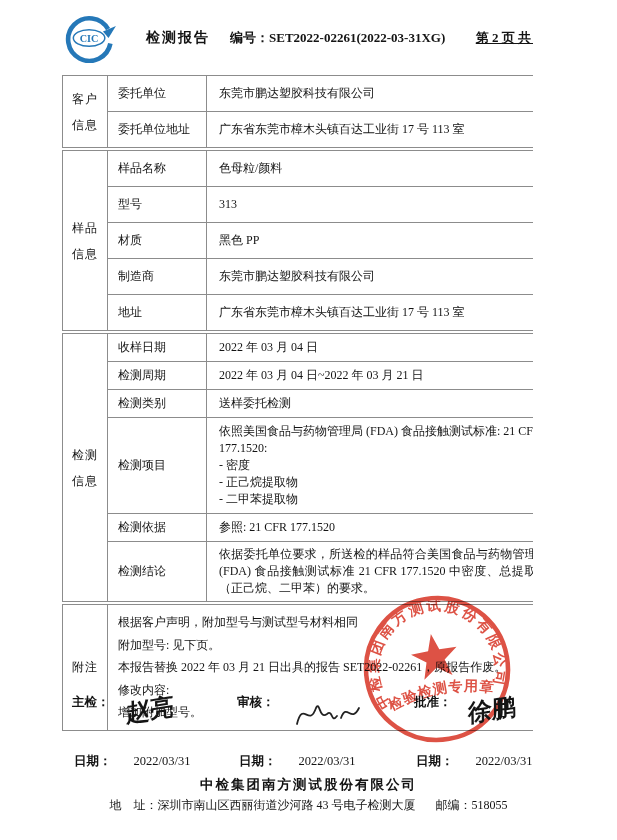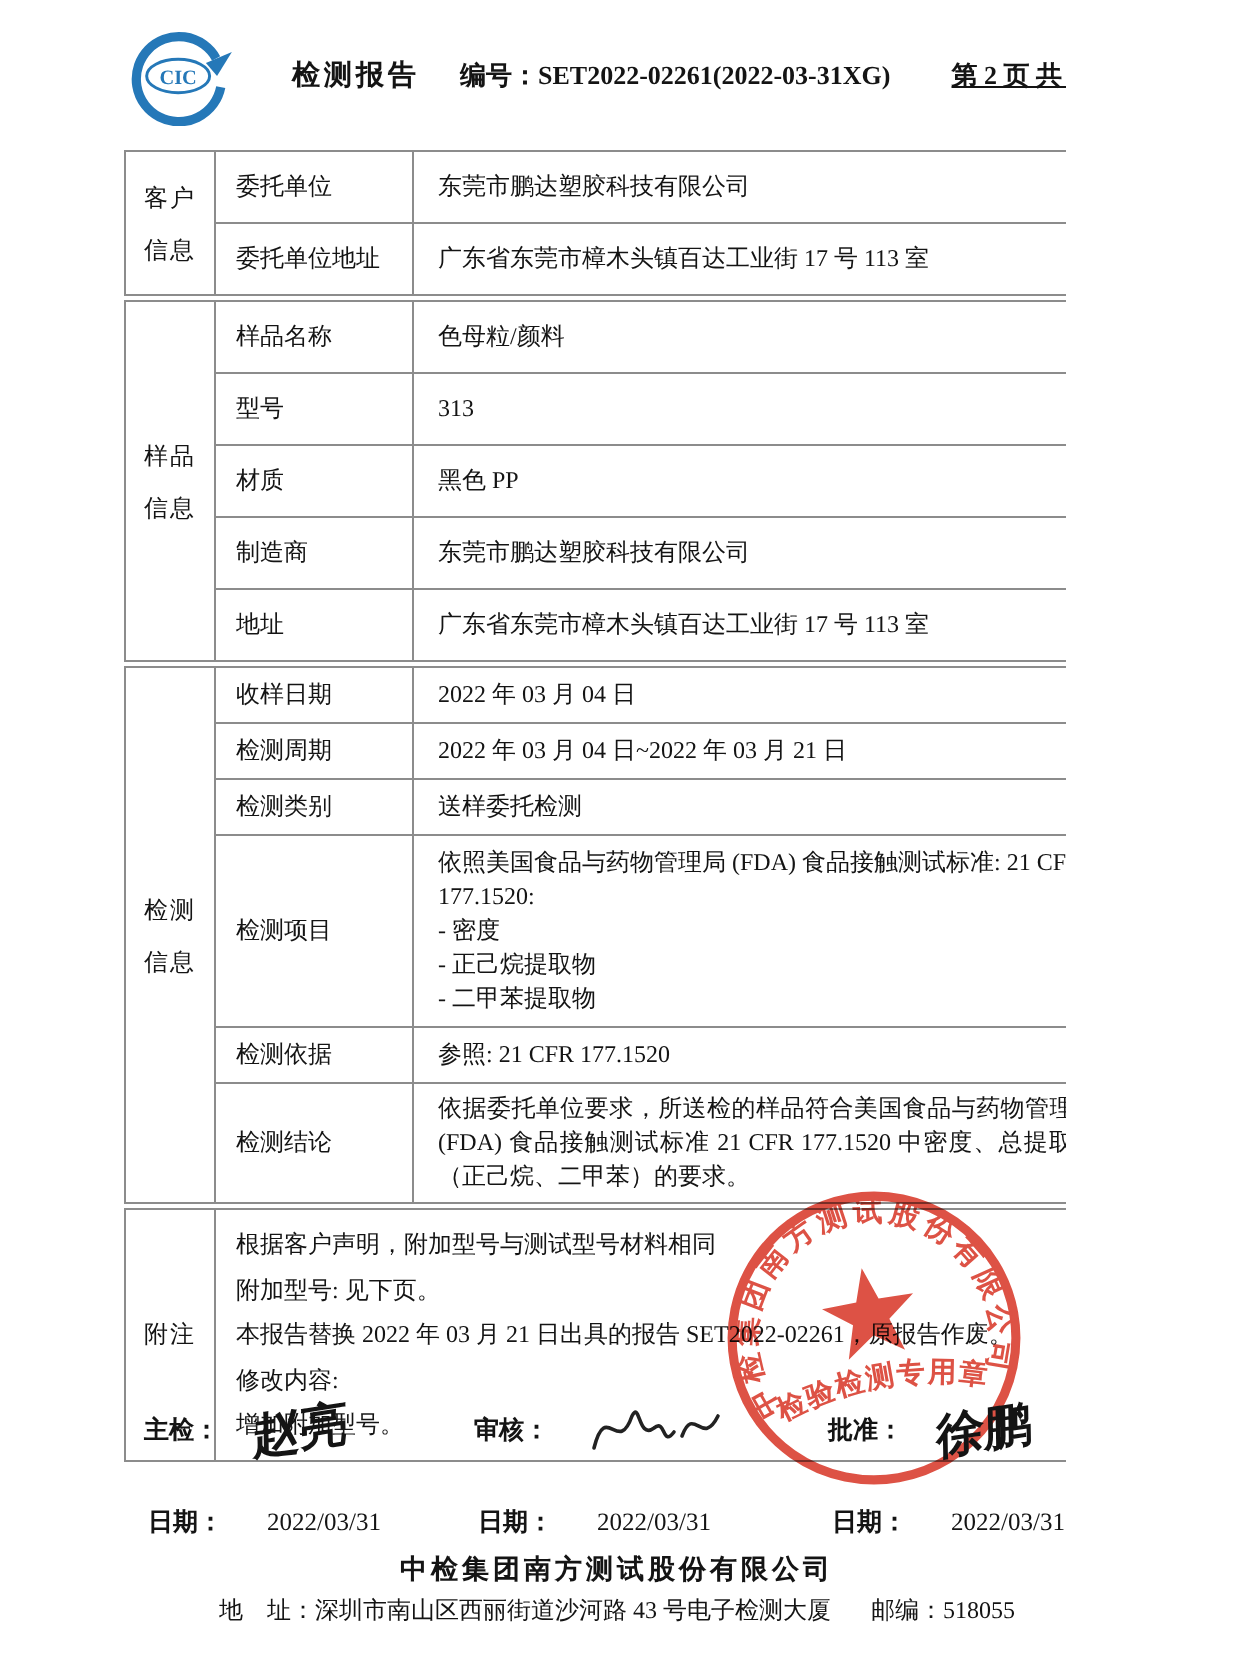--- a/index.html
+++ b/index.html
@@ -24,21 +24,21 @@
   td.sec-label { text-align:center; padding:2px 3px; line-height:26px; letter-spacing:1px; }
   td.field { padding-left:10px; }
   td.value { padding-left:12px; }
   .t-customer td, .t-sample td { height:31px; }
   .t-test tr.single td { height:23px; }
   td.multiline { white-space:pre-line; line-height:17px; padding-top:5px; padding-bottom:5px;margin-left:40px; }
   td.justify { text-align:justify; line-height:17px; padding-top:4px; padding-bottom:4px; }
   td.notes-cell { white-space:pre-line; line-height:22.5px; padding:6px 10px; vertical-align:top; }
   
   .sig-row { position:absolute; top:694px; left:62px; width:495px; display:flex; z-index:6; }
-  .sig-col { width:165px; display:flex; align-items:center; }
+  .sig-col { width:165px; display:flex; }
   .sig-role { font-size:12.5px; font-weight:bold; margin-left:10px; white-space:nowrap; }
   .sig-name { font-size:24px; font-weight:bold; margin-left:16px;
     transform:rotate(-9deg) skewX(-8deg); display:inline-block; }
   .sig-scribble { margin-left:14px; }
   .date-row { position:absolute; top:753px; left:62px; width:495px; display:flex; }
   .date-col { width:165px; display:flex; align-items:center; }
   .date-label { font-size:12.5px; font-weight:bold; margin-left:12px; }
   .date-value { font-size:12.5px; margin-left:22px; }
   
   .stamp { position:absolute; left:361px; top:593px; width:152px; height:152px;

